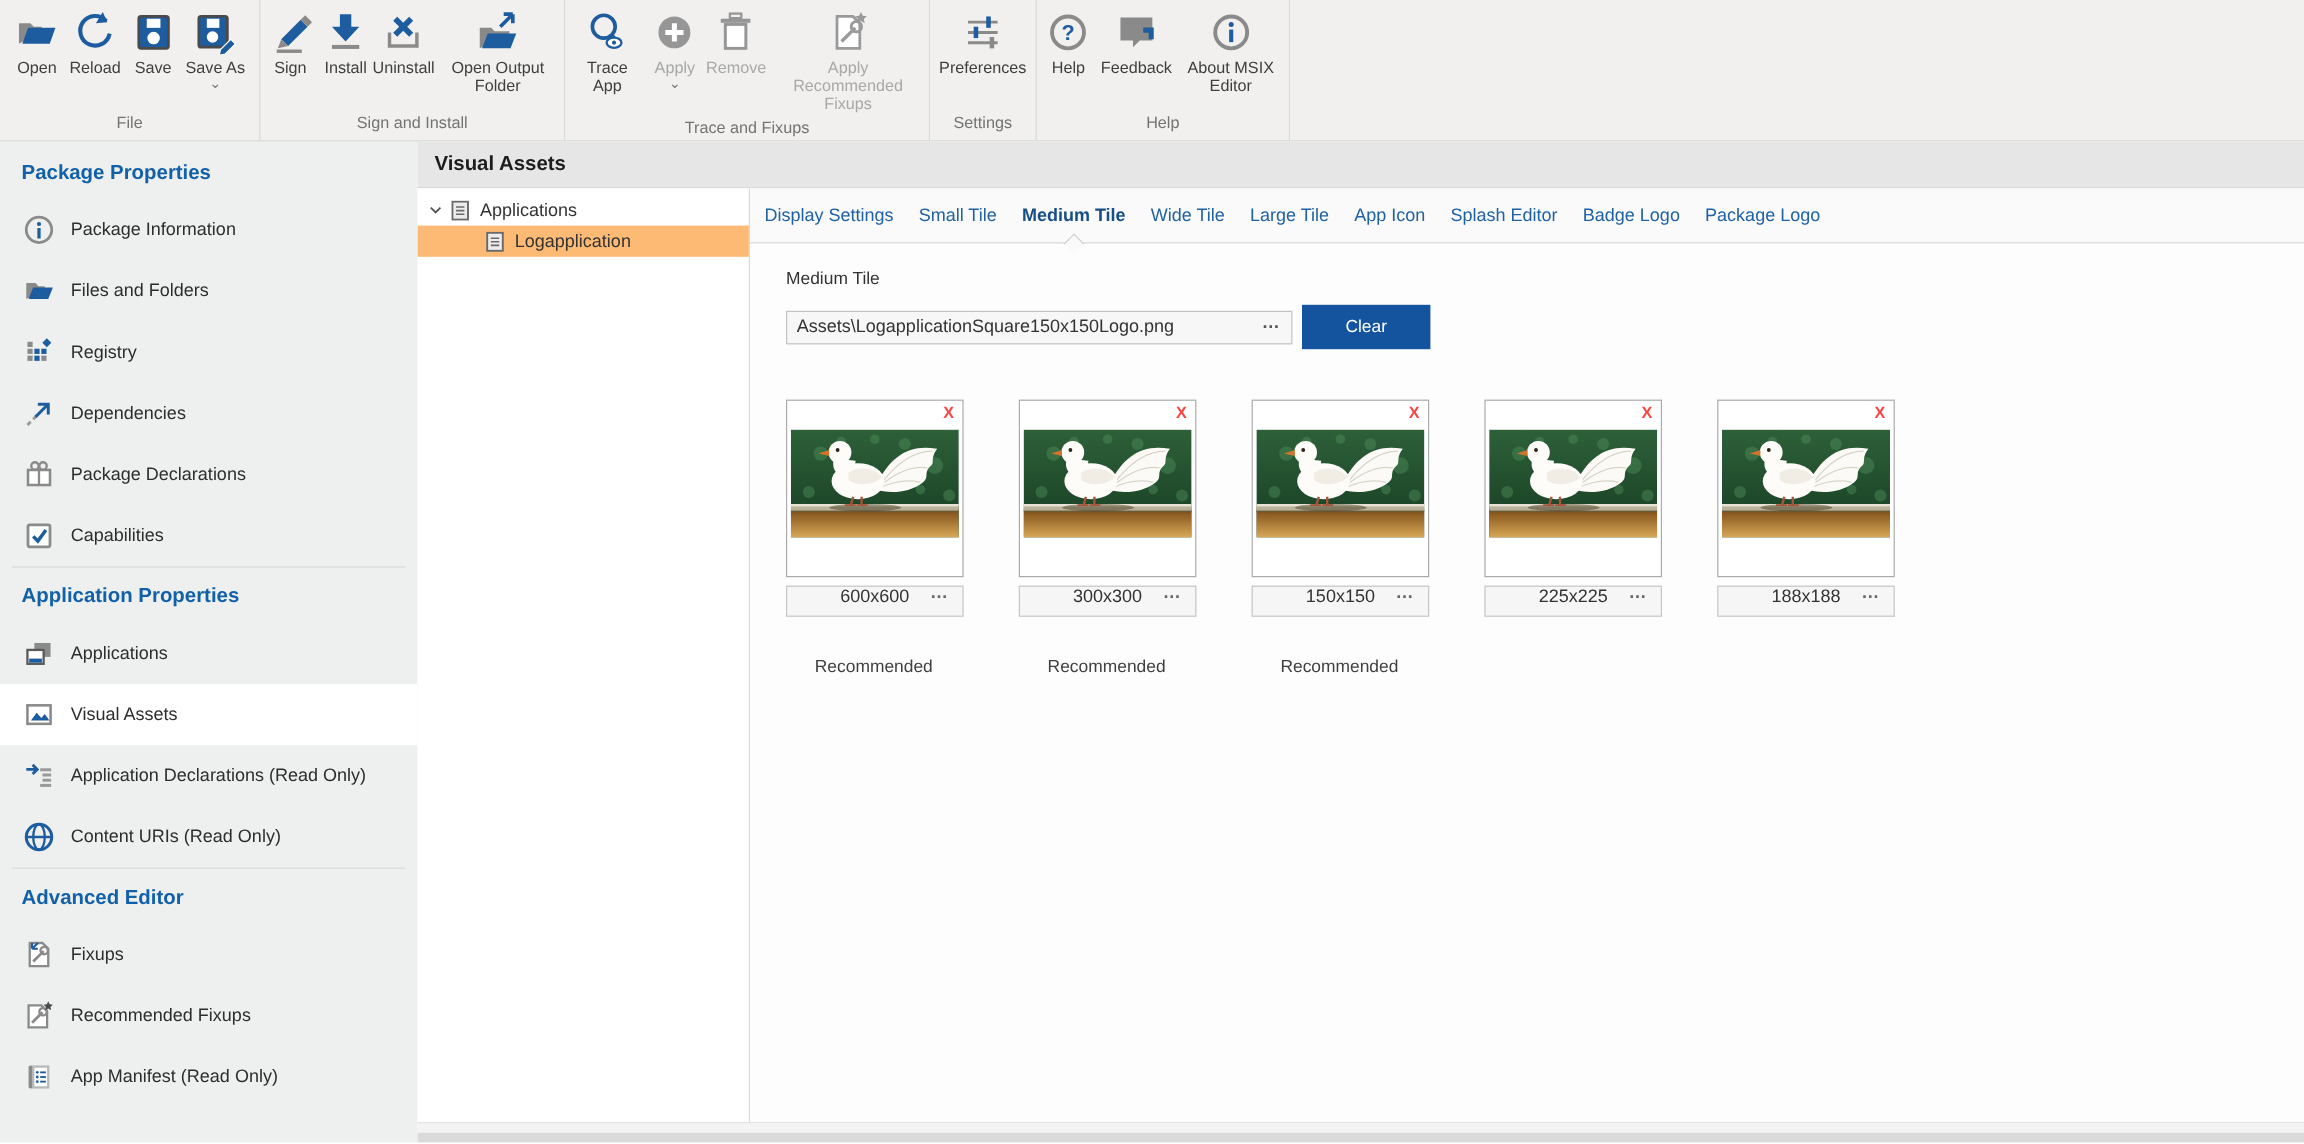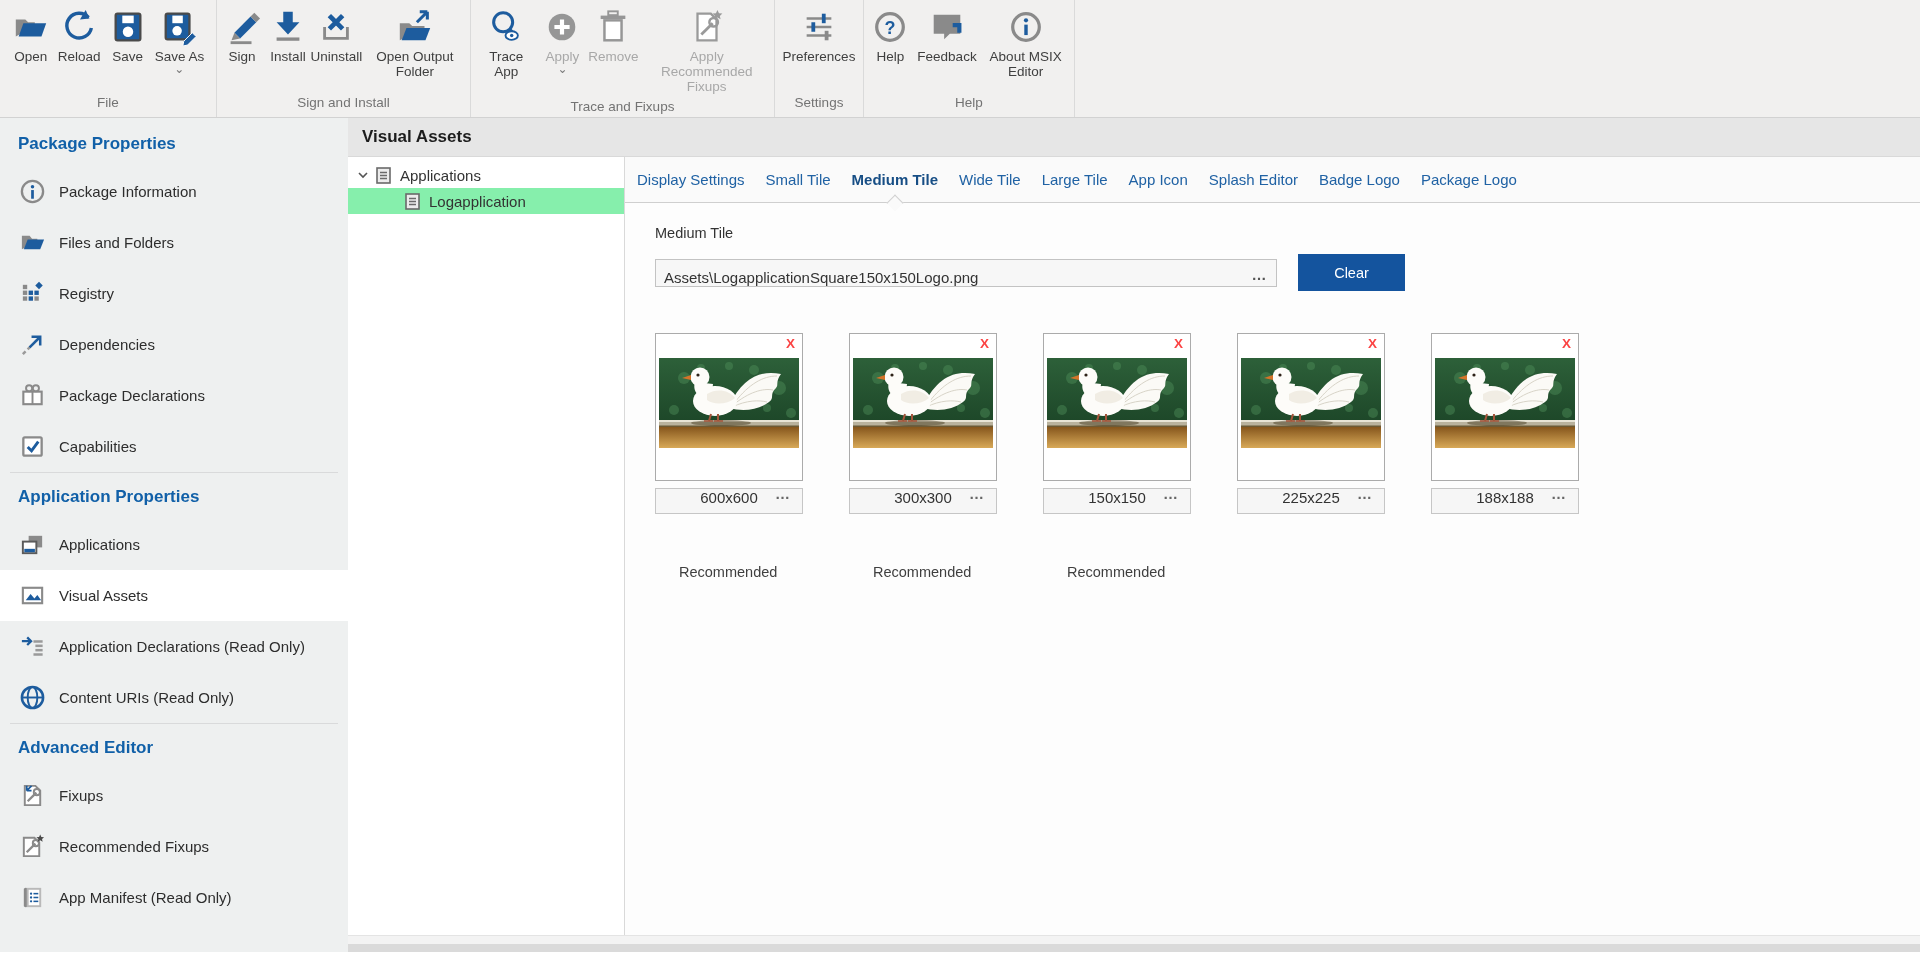--- a/index.html
+++ b/index.html
@@ -41,60 +41,60 @@
   
   .content { flex:1; display:flex; flex-direction:column; background:#fff; min-width:0; }
   .content-header { height:39px; flex:none; background:#e6e6e6; border-bottom:1px solid #d9d9d9;
     display:flex; align-items:center; padding-left:14px;
     font-size:17px; font-weight:bold; color:#1d1d1d; }
   .content-body { flex:1; display:flex; min-height:0; }
 
   .tree { width:277px; flex:none; background:#fff; border-right:1px solid #d9d9d9; padding-top:5px; }
   .tree-row { height:26px; display:flex; align-items:center; font-size:15px; color:#333; cursor:pointer; }
   .tree-row.root { padding-left:9px; }
-  .tree-row.child { padding-left:57px; background:#86efac; }
+  .tree-row.child { padding-left:57px; background:#fdba74; }
   .tree-glyph { margin-right:7px; display:flex; align-items:center; }
   .tree-doc { margin-right:9px; display:flex; align-items:center; }
 
   .pane { flex:1; display:flex; flex-direction:column; min-width:0; }
   .tabs { height:46px; flex:none; background:#fafafa; border-bottom:1px solid #cfcfcf;
     display:flex; align-items:center; padding-left:12px; }
   .tab { font-size:15px; color:#2062a4; margin-right:21px; height:100%;
     display:flex; align-items:center; position:relative; cursor:pointer; white-space:nowrap; }
   .tab.selected { font-weight:bold; color:#174e85; }
   .notch { position:absolute; left:50%; bottom:-7px; width:12px; height:12px;
     transform:translateX(-50%) rotate(-45deg); background:#fafafa;
     border-top:1px solid #cfcfcf; border-right:1px solid #cfcfcf; }
 
   .tab-body { flex:1; background:#fdfdfd; padding:22px 0 0 30px; overflow:hidden; }
   .form-label { font-size:14.5px; color:#333; }
   .form-row { margin-top:13px; display:flex; align-items:center; }
-  .path-input-wrap { width:622px; height:28px; border:1px solid #c3c3c3; background:#f7f7f7;
-    display:flex; align-items:flex-end; }
+  .path-input-wrap { width:422px; height:28px; border:1px solid #c3c3c3; background:#f7f7f7;
+    display:flex; align-items:center; }
   .path-input { flex:1; border:none; background:transparent; outline:none;
     font-family:inherit; font-size:15px; color:#333; padding:0 8px; min-width:0; }
   .browse-btn { width:34px; flex:none; text-align:center; color:#555; font-size:15px;
     font-weight:bold; line-height:14px; transform:translateY(-4px); cursor:pointer; }
-  .clear-btn { margin-left:21px; width:107px; height:37px; border:none; cursor:pointer;
+  .clear-btn { margin-left:8px; width:107px; height:37px; border:none; cursor:pointer;
     background:#14549e; color:#fff; font-size:14.5px; font-family:inherit;
     display:flex; align-items:center; justify-content:center; }
 
   .thumbs { display:flex; gap:46px; margin-top:42px; }
   .thumb-col { width:148px; flex:none; }
   .thumb-card { width:148px; height:148px; border:1px solid #ababab; background:#fff; position:relative; }
   .thumb-x { position:absolute; top:2px; right:7px; color:#fb4444; font-size:13.5px;
     font-weight:bold; cursor:pointer; }
   .thumb-img { position:absolute; left:3px; right:3px; top:24px; height:90px; }
   .thumb-img svg { width:100%; height:100%; display:block; }
   .size-btn { margin-top:7px; height:26px; border:1px solid #c6c6c6; background:#f6f6f6;
     position:relative; display:flex; justify-content:center;
     font-size:15px; color:#333; cursor:pointer; }
   .size-ellipsis { position:absolute; right:12px; color:#666; font-weight:bold;
     transform:translateY(-4px); }
-  .recommended { margin-top:50px; padding-left:24px; font-size:14.5px; color:#3f3f3f; }
+  .recommended { margin-top:34px; padding-left:24px; font-size:14.5px; color:#3f3f3f; }
 
   .hscroll { height:17px; flex:none; background:#f3f3f3; border-top:1px solid #e4e4e4; position:relative; }
   .hscroll-thumb { position:absolute; left:0; right:0; bottom:0; height:8px; background:#dadada; }
 </style>
 </head>
 <body>
 
 <svg width="0" height="0" style="position:absolute" aria-hidden="true">
   <defs>
     <linearGradient id="bgGrad" x1="0" y1="0" x2="0" y2="1">

